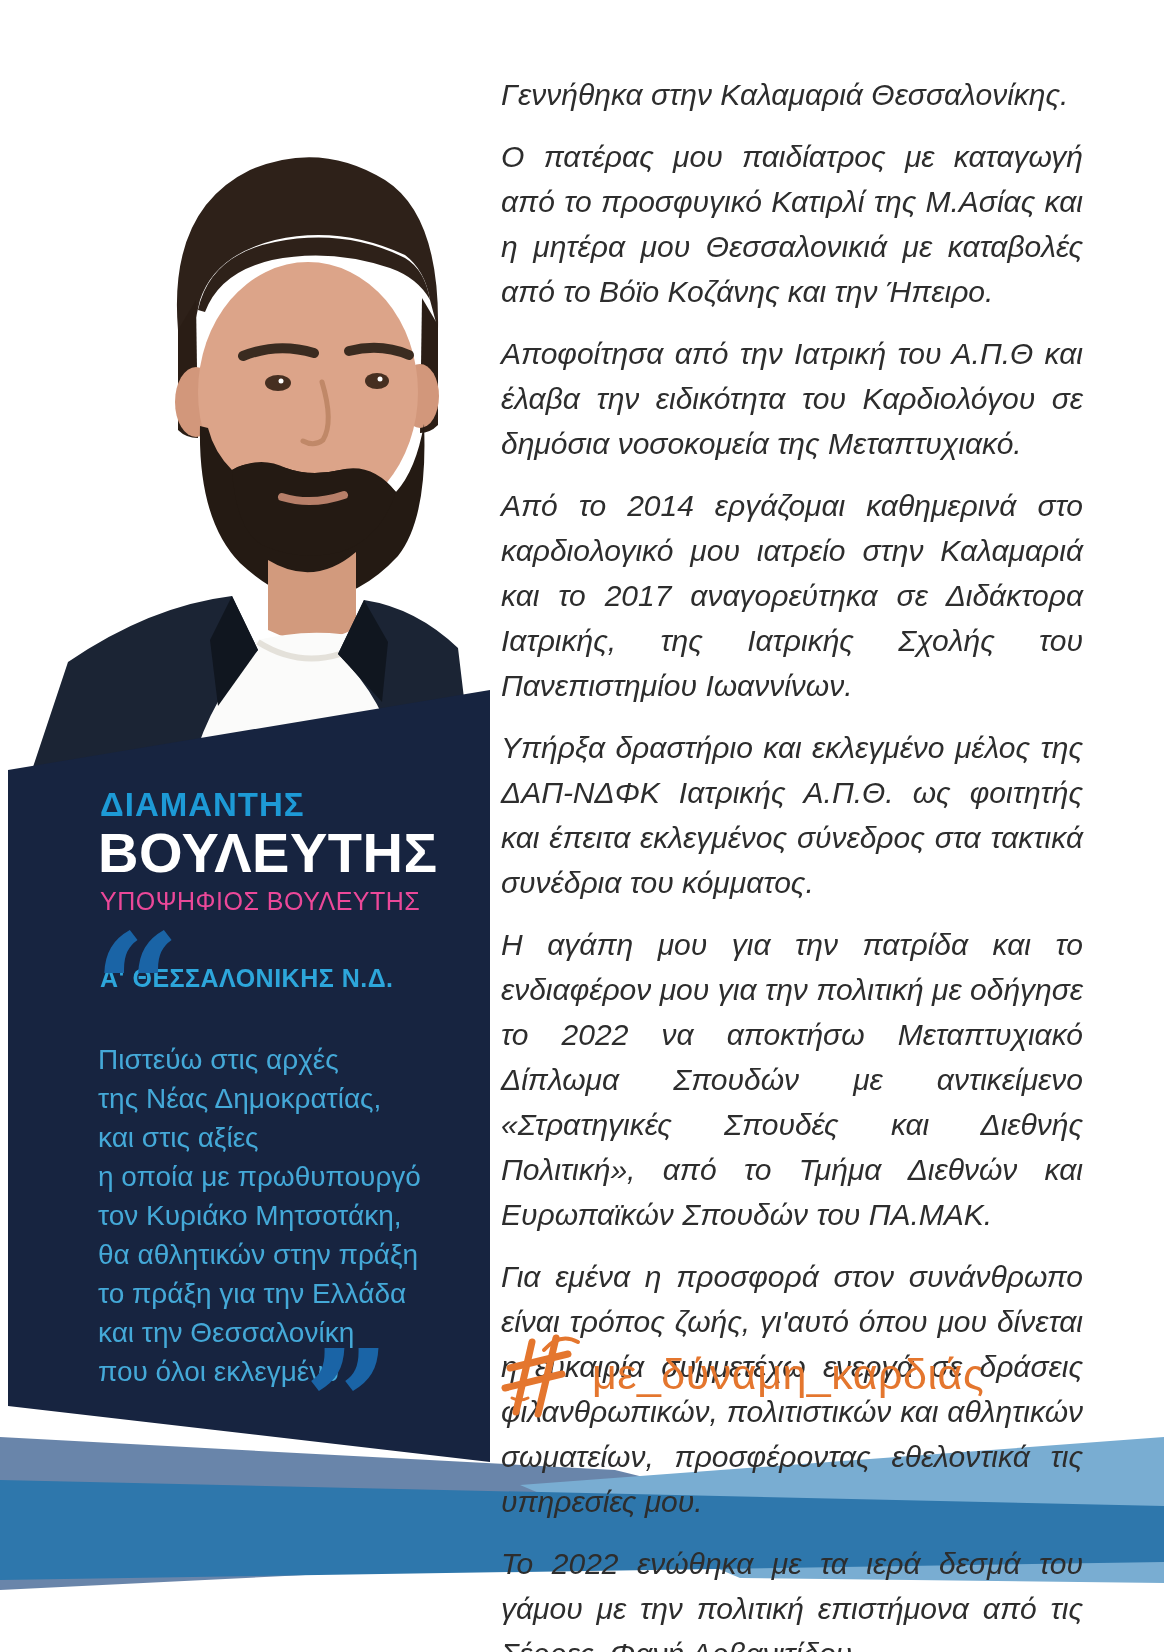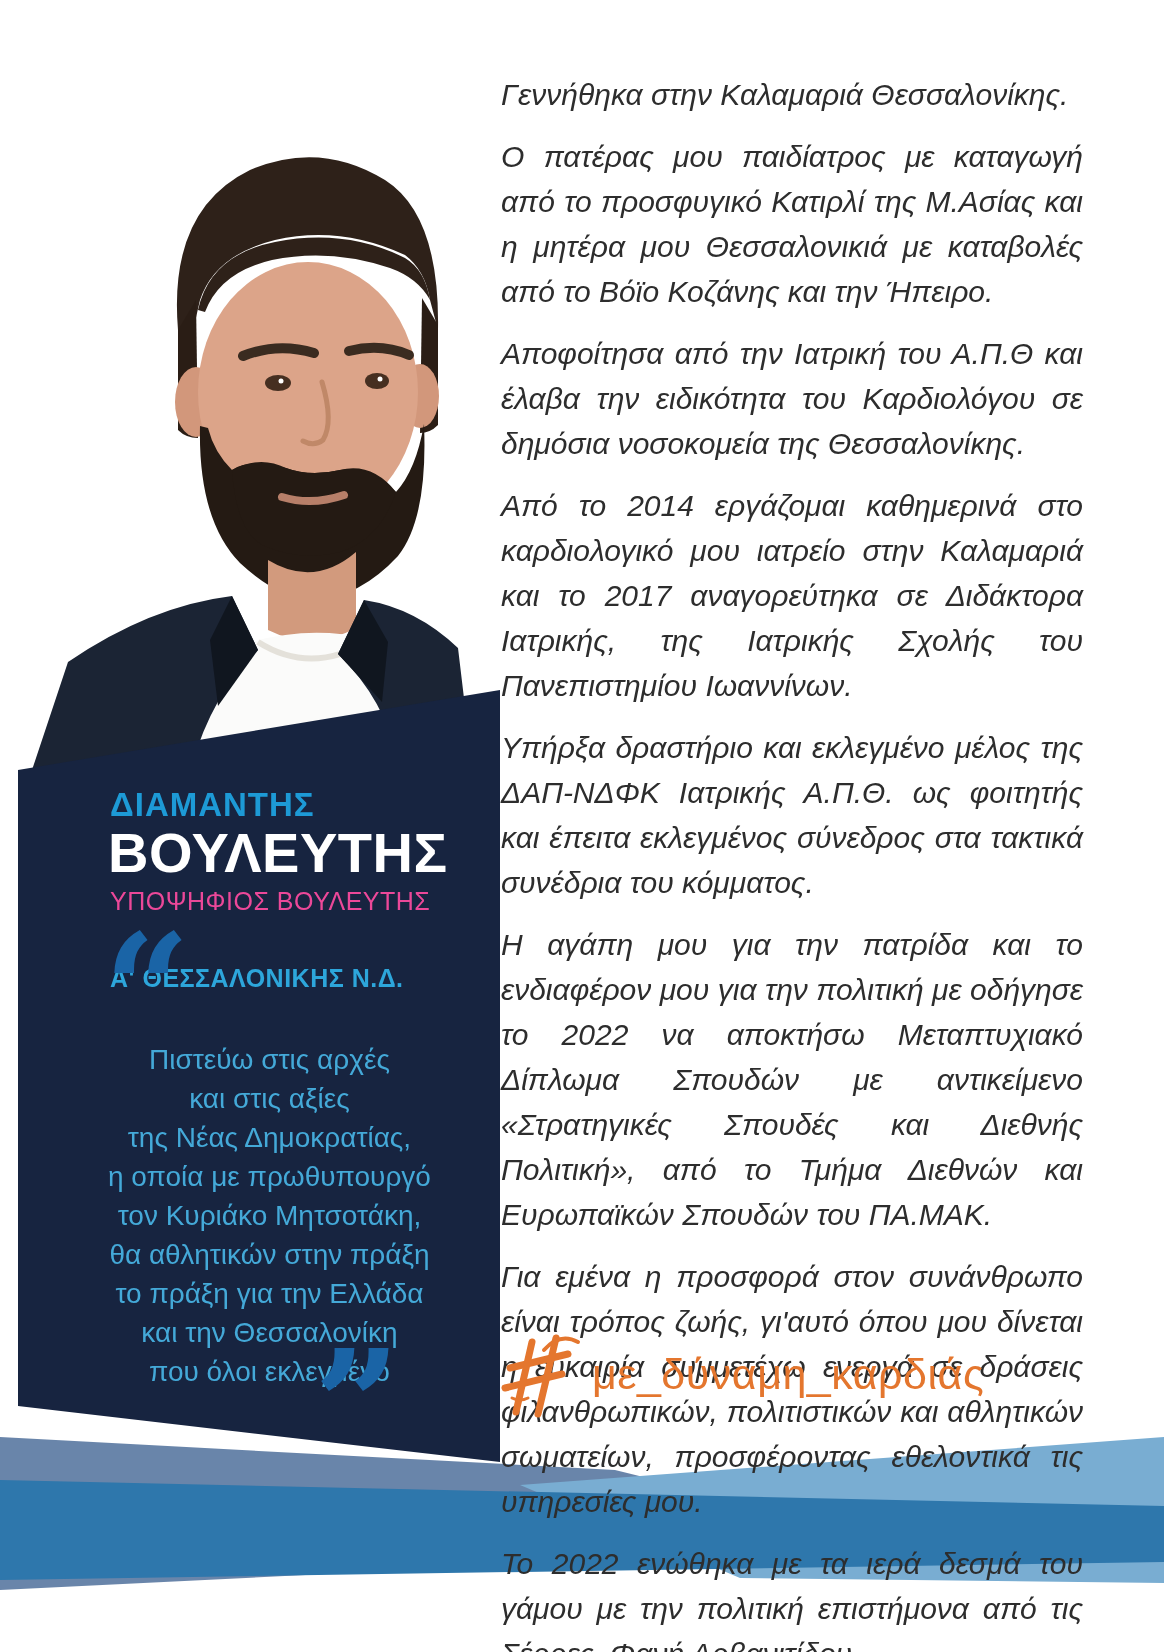--- a/index.html
+++ b/index.html
@@ -5,24 +5,23 @@
   html,body{margin:0;padding:0;background:#e9e9e9;}
   .page{
     position:relative; width:1164px; height:1652px; margin:0 auto;
     background:#ffffff; overflow:hidden;
     font-family:"Liberation Sans", sans-serif;
   }
   
   .photo{position:absolute; left:0; top:0; width:482px; height:782px; z-index:1;}
   
   .panel{
-    position:absolute; left:18px; top:690px; width:482px; height:772px; z-index:2;
+    position:absolute; left:8px; top:690px; width:482px; height:772px; z-index:2;
     background:#172440;
     clip-path:polygon(0 10.36%, 100% 0, 100% 100%, 0 92.75%);
-    text-align:center;
   }
   .panel .first-name{
     position:absolute; left:92px; top:96px;
     font-size:33px; font-weight:bold; letter-spacing:1px; color:#1d9ad6;
   }
   .panel .last-name{
     position:absolute; left:90px; top:130px;
     font-size:56px; font-weight:bold; letter-spacing:0.5px; color:#ffffff;
   }
   .panel .role-1{
@@ -110,43 +109,43 @@
   <div class="panel">
     <div class="first-name">ΔΙΑΜΑΝΤΗΣ</div>
     <div class="last-name">ΒΟΥΛΕΥΤΗΣ</div>
     <div class="role-1">ΥΠΟΨΗΦΙΟΣ ΒΟΥΛΕΥΤΗΣ</div>
     <div class="role-2">Α' ΘΕΣΣΑΛΟΝΙΚΗΣ Ν.Δ.</div>
 
     <div class="quote-mark quote-open">“</div>
 
     <div class="quote-lines">
       <div>Πιστεύω στις αρχές</div>
+      <div>της Νέας Δημοκρατίας,</div>
       <div>και στις αξίες</div>
-      <div>της Νέας Δημοκρατίας,</div>
       <div>η οποία με πρωθυπουργό</div>
       <div>τον Κυριάκο Μητσοτάκη,</div>
       <div>θα αθλητικών στην πράξη</div>
       <div>το πράξη για την Ελλάδα</div>
       <div>και την Θεσσαλονίκη</div>
       <div>που όλοι εκλεγμένο</div>
     </div>
 
     <div class="quote-mark quote-close">”</div>
   </div>
 
   <svg class="bands" viewBox="0 0 1164 1652" xmlns="http://www.w3.org/2000/svg">
     <polygon points="0,1437 615,1470 920,1545 0,1590" fill="#54749e" opacity="0.88"></polygon>
     <polygon points="520,1485 1164,1437 1164,1583 740,1578" fill="#79add2"></polygon>
     <polygon points="0,1480 1164,1506 1164,1562 0,1580" fill="#2e77ac"></polygon>
   </svg>
 
   <div class="bio">
     <p>Γεννήθηκα στην Καλαμαριά Θεσσαλονίκης.</p>
     <p>Ο πατέρας μου παιδίατρος με καταγωγή από το προσφυγικό Κατιρλί της Μ.Ασίας και η μητέρα μου Θεσσαλονικιά με καταβολές από το Βόϊο Κοζάνης και την Ήπειρο.</p>
-    <p>Αποφοίτησα από την Ιατρική του Α.Π.Θ και έλαβα την ειδικότητα του Καρδιολόγου σε δημόσια νοσοκομεία της Θεσσαλονίκης.</p>
+    <p>Αποφοίτησα από την Ιατρική του Α.Π.Θ και έλαβα την ειδικότητα του Καρδιολόγου σε δημόσια νοσοκομεία της Μεταπτυχιακό.</p>
     <p>Από το 2014 εργάζομαι καθημερινά στο καρδιολογικό μου ιατρείο στην Καλαμαριά και το 2017 αναγορεύτηκα σε Διδάκτορα Ιατρικής, της Ιατρικής Σχολής του Πανεπιστημίου Ιωαννίνων.</p>
     <p>Υπήρξα δραστήριο και εκλεγμένο μέλος της ΔΑΠ-ΝΔΦΚ Ιατρικής Α.Π.Θ. ως φοιτητής και έπειτα εκλεγμένος σύνεδρος στα τακτικά συνέδρια του κόμματος.</p>
     <p>Η αγάπη μου για την πατρίδα και το ενδιαφέρον μου για την πολιτική με οδήγησε το 2022 να αποκτήσω Μεταπτυχιακό Δίπλωμα Σπουδών με αντικείμενο «Στρατηγικές Σπουδές και Διεθνής Πολιτική», από το Τμήμα Διεθνών και Ευρωπαϊκών Σπουδών του ΠΑ.ΜΑΚ.</p>
     <p>Για εμένα η προσφορά στον συνάνθρωπο είναι τρόπος ζωής, γι'αυτό όπου μου δίνεται η ευκαιρία συμμετέχω ενεργά σε δράσεις φιλανθρωπικών, πολιτιστικών και αθλητικών σωματείων, προσφέροντας εθελοντικά τις υπηρεσίες μου.</p>
     <p>Το 2022 ενώθηκα με τα ιερά δεσμά του γάμου με την πολιτική επιστήμονα από τις Σέρρες, Φανή Αρβανιτίδου.</p>
   </div>
 
   <div class="hashtag">
     <svg width="86" height="92" viewBox="0 0 86 92" xmlns="http://www.w3.org/2000/svg">
       <g stroke="#e4762e" fill="none" stroke-linecap="round">

